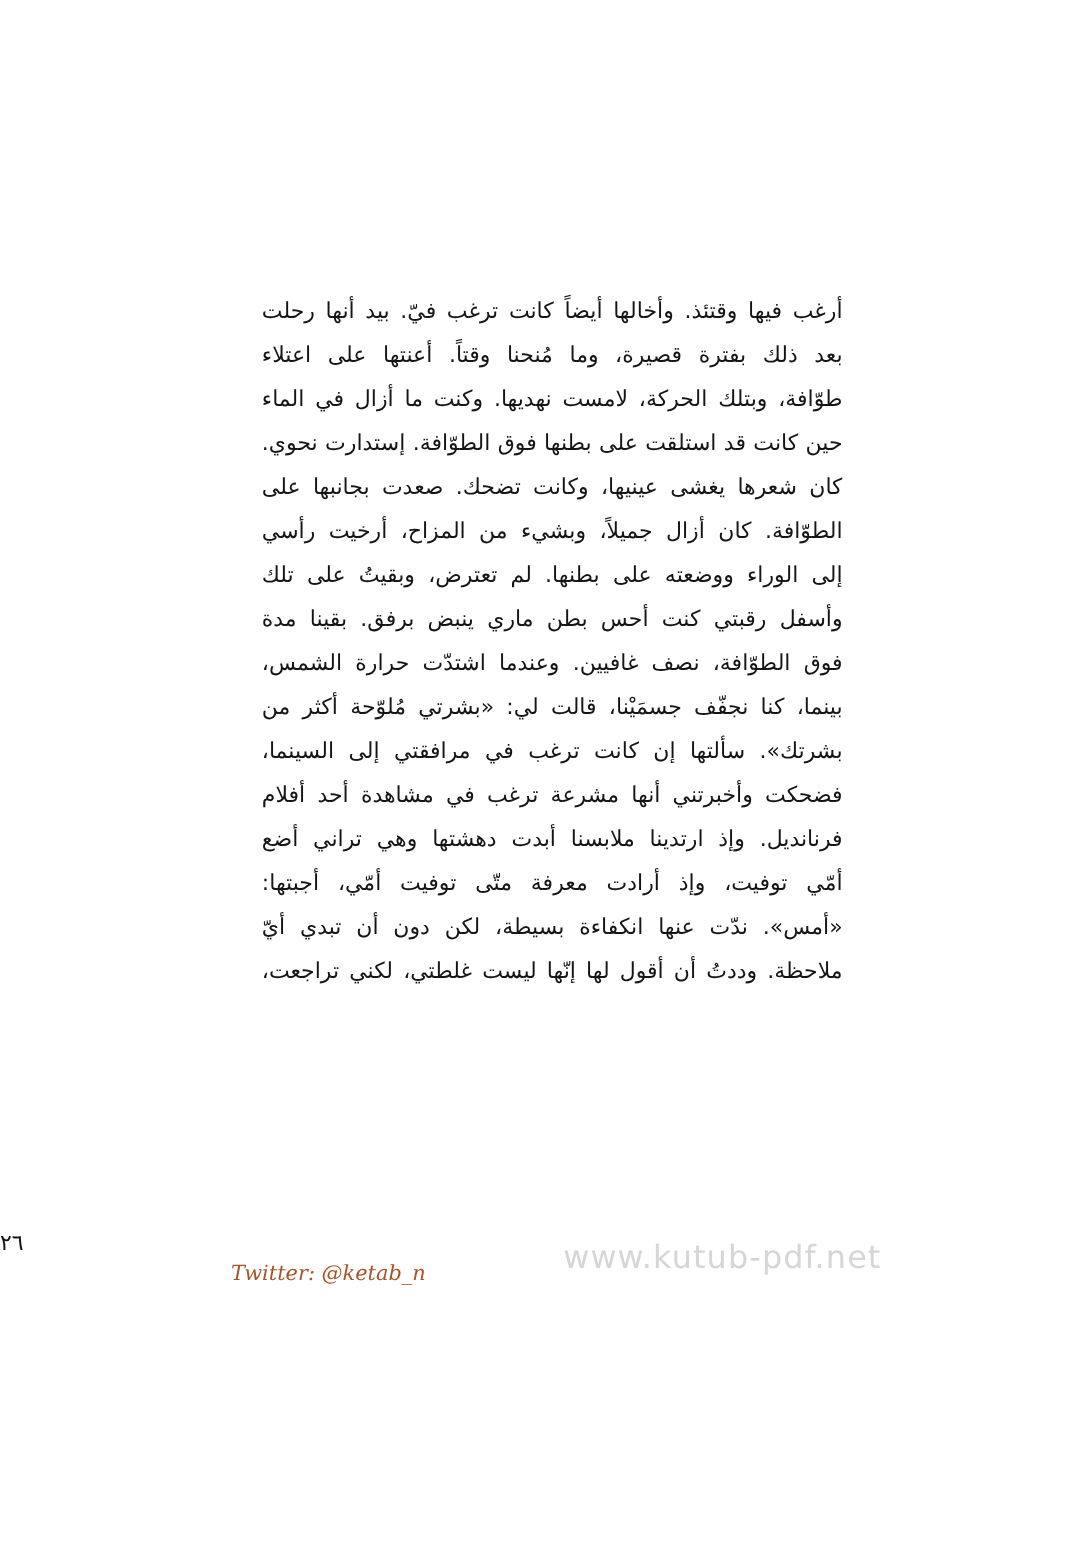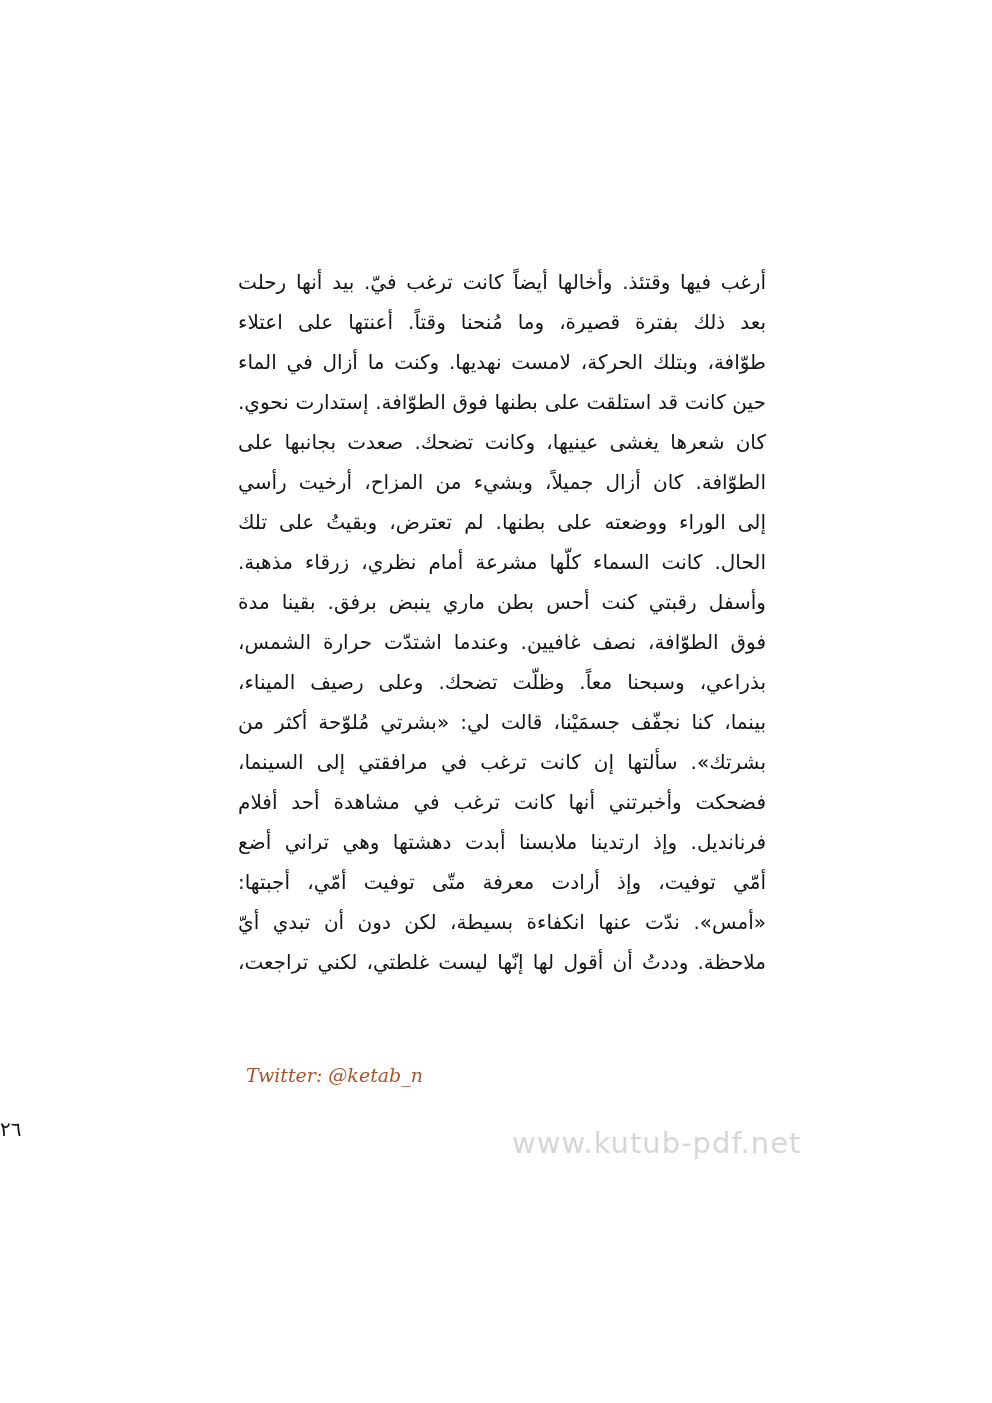--- a/index.html
+++ b/index.html
@@ -28,25 +28,24 @@
     font-size: 20px;
     color: #151515;
     text-align: justify;
     text-align-last: justify;
     overflow: hidden;
     white-space: normal;
   }
   .footer-twitter {
     position: absolute;
     left: 210px;
-    top: 1064px;
+    top: 1147px;
     font-family: "DejaVu Serif", serif;
     font-style: italic;
     font-size: 19px;
-    margin-left: 36px;
   }
   .footer-pagenum {
     position: absolute;
     left: 0;
     right: 0;
     top: 1117px;
     text-align: left;
     font-family: "DejaVu Sans", sans-serif;
     font-size: 20px;
     color: #131313;
@@ -66,27 +65,25 @@
 <div class="page">
 
   <div class="text-block" dir="rtl">
     <div class="line">أرغب فيها وقتئذ. وأخالها أيضاً كانت ترغب فيّ. بيد أنها رحلت</div>
     <div class="line">بعد ذلك بفترة قصيرة، وما مُنحنا وقتاً. أعنتها على اعتلاء</div>
     <div class="line">طوّافة، وبتلك الحركة، لامست نهديها. وكنت ما أزال في الماء</div>
     <div class="line">حين كانت قد استلقت على بطنها فوق الطوّافة. إستدارت نحوي.</div>
     <div class="line">كان شعرها يغشى عينيها، وكانت تضحك. صعدت بجانبها على</div>
     <div class="line">الطوّافة. كان أزال جميلاً، وبشيء من المزاح، أرخيت رأسي</div>
     <div class="line">إلى الوراء ووضعته على بطنها. لم تعترض، وبقيتُ على تلك</div>
-    <div class="line">الحال. كانت السماء كلّها مشرعة أمام نظري، زرقاء مذهبة.</div>
     <div class="line">وأسفل رقبتي كنت أحس بطن ماري ينبض برفق. بقينا مدة طويلة</div>
     <div class="line">فوق الطوّافة، نصف غافيين. وعندما اشتدّت حرارة الشمس،</div>
-    <div class="line">بذراعي، وسبحنا معاً. وظلّت تضحك. وعلى رصيف الميناء،</div>
     <div class="line">بينما، كنا نجفّف جسمَيْنا، قالت لي: «بشرتي مُلوّحة أكثر من</div>
     <div class="line">بشرتك». سألتها إن كانت ترغب في مرافقتي إلى السينما، مساءً.</div>
-    <div class="line">فضحكت وأخبرتني أنها كانت ترغب في مشاهدة أحد أفلام</div>
+    <div class="line">فضحكت وأخبرتني أنها مشرعة ترغب في مشاهدة أحد أفلام</div>
     <div class="line">فرنانديل. وإذ ارتدينا ملابسنا أبدت دهشتها وهي تراني أضع</div>
     <div class="line">أمّي توفيت، وإذ أرادت معرفة متّى توفيت أمّي، أجبتها:</div>
     <div class="line">«أمس». ندّت عنها انكفاءة بسيطة، لكن دون أن تبدي أيّ</div>
     <div class="line">ملاحظة. وددتُ أن أقول لها إنّها ليست غلطتي، لكني تراجعت،</div>
   </div>
 
   <div class="footer-twitter" style="color: rgb(168, 84, 42);">Twitter: @ketab_n</div>
 
   <div class="footer-pagenum">٢٦</div>
 

